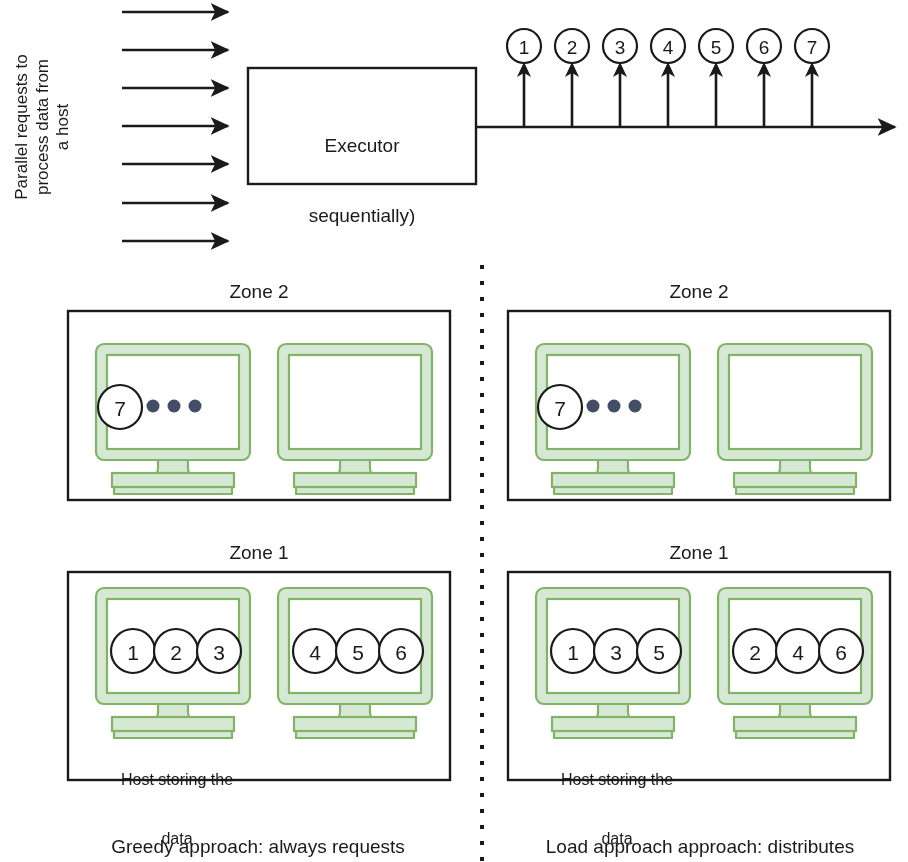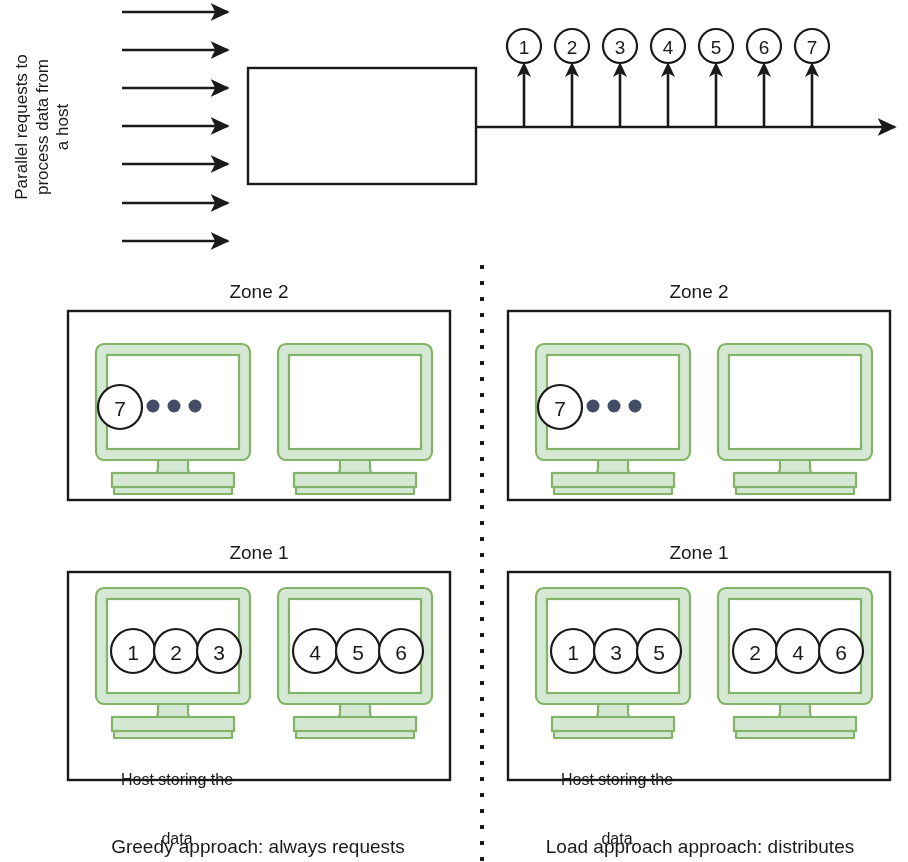--- a/index.html
+++ b/index.html
@@ -223,20 +223,22 @@
       <circle cx="755" cy="651" r="22" fill="#ffffff" stroke="#1a1a1a" stroke-width="2.2"></circle>
       <circle cx="798" cy="651" r="22" fill="#ffffff" stroke="#1a1a1a" stroke-width="2.2"></circle>
       <circle cx="841" cy="651" r="22" fill="#ffffff" stroke="#1a1a1a" stroke-width="2.2"></circle>
       <text x="755" y="652" font-family="Liberation Sans, sans-serif" font-size="21" fill="#1a1a1a" text-anchor="middle" dominant-baseline="central">2</text>
       <text x="798" y="652" font-family="Liberation Sans, sans-serif" font-size="21" fill="#1a1a1a" text-anchor="middle" dominant-baseline="central">4</text>
       <text x="841" y="652" font-family="Liberation Sans, sans-serif" font-size="21" fill="#1a1a1a" text-anchor="middle" dominant-baseline="central">6</text>
     </g>
   </svg>
 
   <div class="txt center" style="left:248px; top:88px; width:228px; font-size:19px;">
+    <div>Executor</div>
+    <div>sequentially)</div>
   </div>
 
   <div class="txt center" style="left:68px; top:280px; width:382px; font-size:19px;">Zone 2</div>
   <div class="txt center" style="left:508px; top:280px; width:382px; font-size:19px;">Zone 2</div>
   <div class="txt center" style="left:68px; top:541px; width:382px; font-size:19px;">Zone 1</div>
   <div class="txt center" style="left:508px; top:541px; width:382px; font-size:19px;">Zone 1</div>
 
   <div class="txt center" style="left:96px; top:731px; width:162px; font-size:16px;">
     <div>Host storing the</div>
     <div>data</div>

